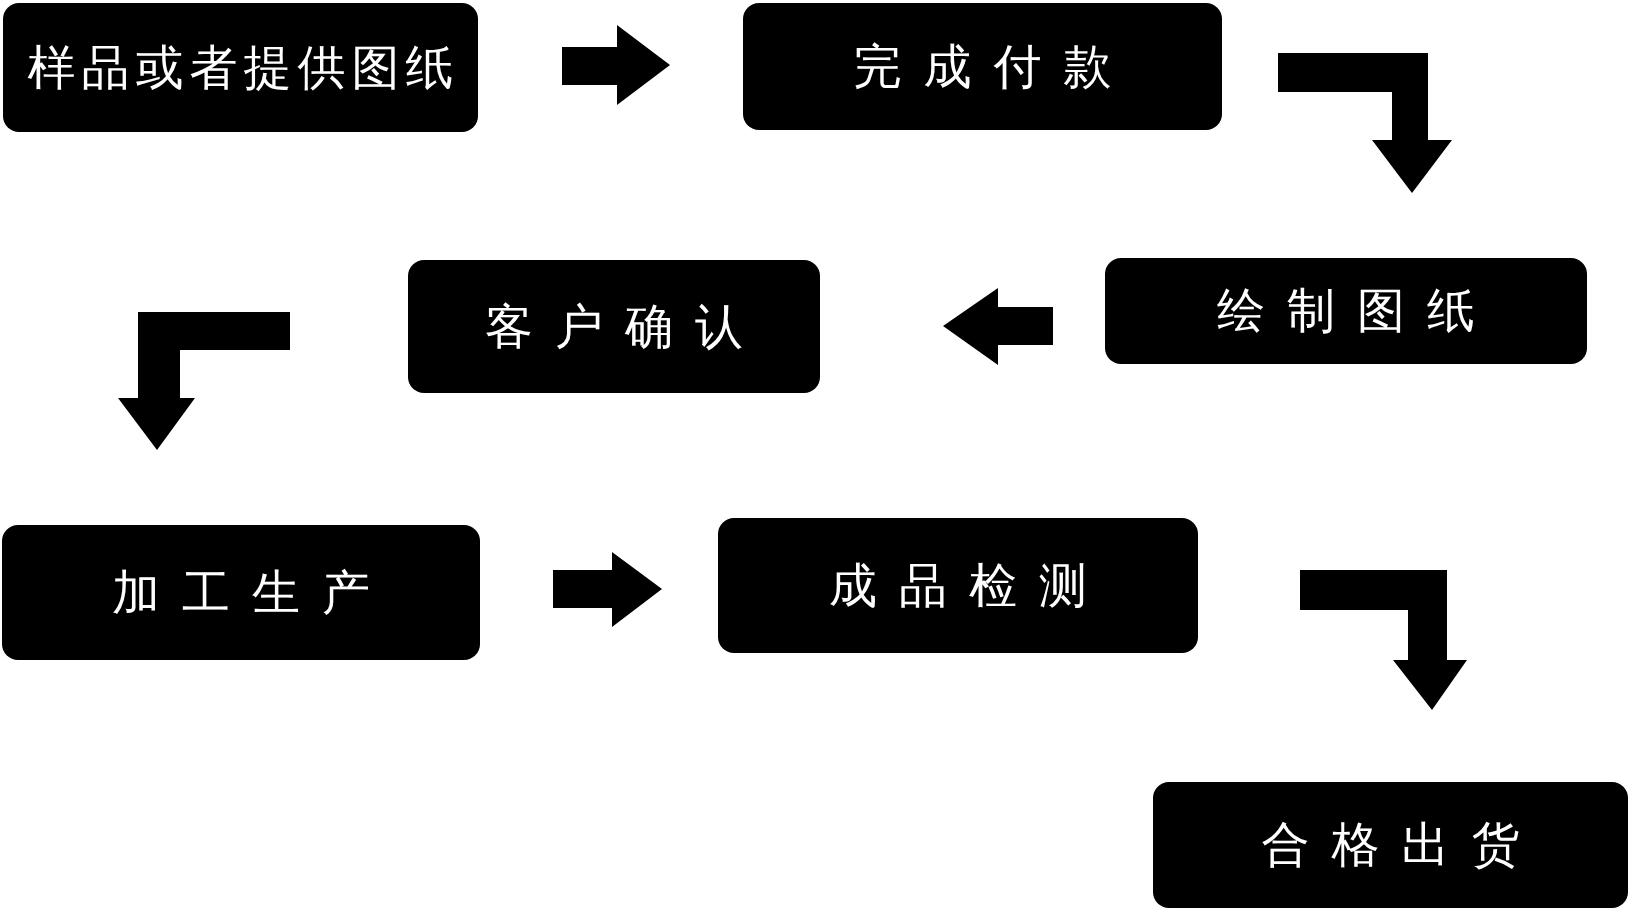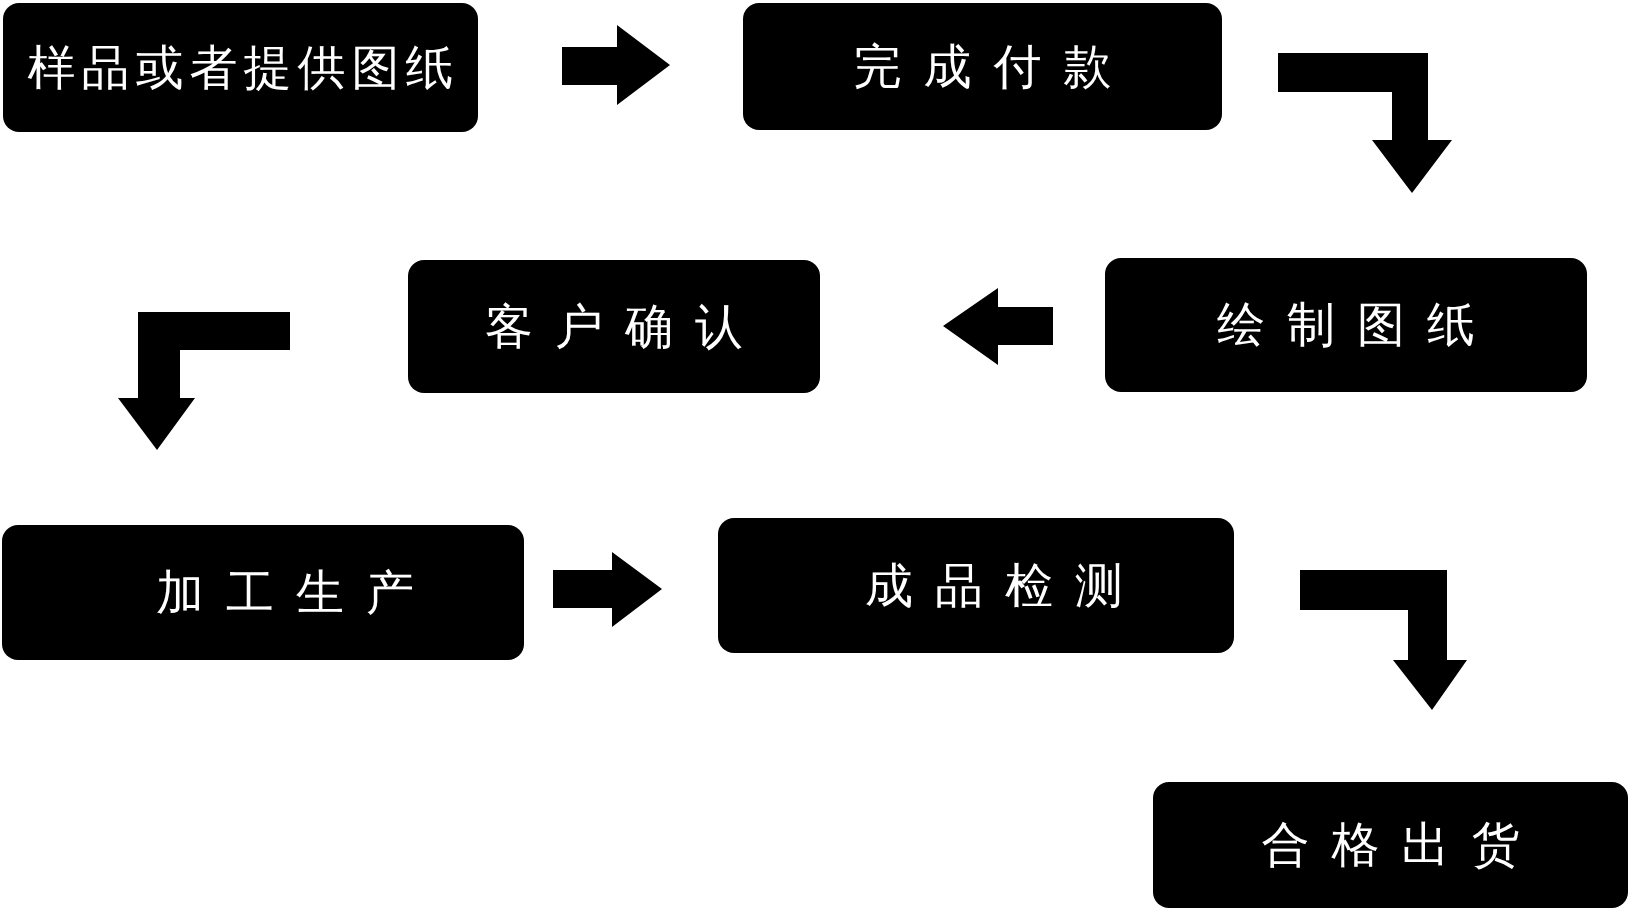--- a/index.html
+++ b/index.html
@@ -49,24 +49,24 @@
     letter-spacing:6px;
     margin-right:-6px; 
   }
   .node.wide .label{
     letter-spacing:22px;
     margin-right:-22px;
   }
   
   #node-sample     {left:3px;   top:3px;   width:475px; height:129px;}
   #node-payment    {left:743px; top:3px;   width:479px; height:127px;}
-  #node-drawing    {left:1105px;top:258px; width:482px; height:134px;}
+  #node-drawing    {left:1105px;top:258px; width:482px; height:106px;}
   #node-confirm    {left:408px; top:260px; width:412px; height:133px;}
-  #node-production {left:2px;   top:525px; width:478px; height:135px;padding-left:44px;}
-  #node-inspection {left:718px; top:518px; width:480px; height:135px;padding-left:36px;}
+  #node-production {left:2px;   top:525px; width:478px; height:135px;}
+  #node-inspection {left:718px; top:518px; width:480px; height:135px;}
   #node-shipment   {left:1153px;top:782px; width:475px; height:126px;}
 </style>
 </head>
 <body>
 
 <div class="page">
 
   <svg class="arrow-layer" viewBox="0 0 1634 916" xmlns="http://www.w3.org/2000/svg">
 
     <polygon points="562,47 617,47 617,25 670,65 617,105 617,85 562,85"></polygon>

